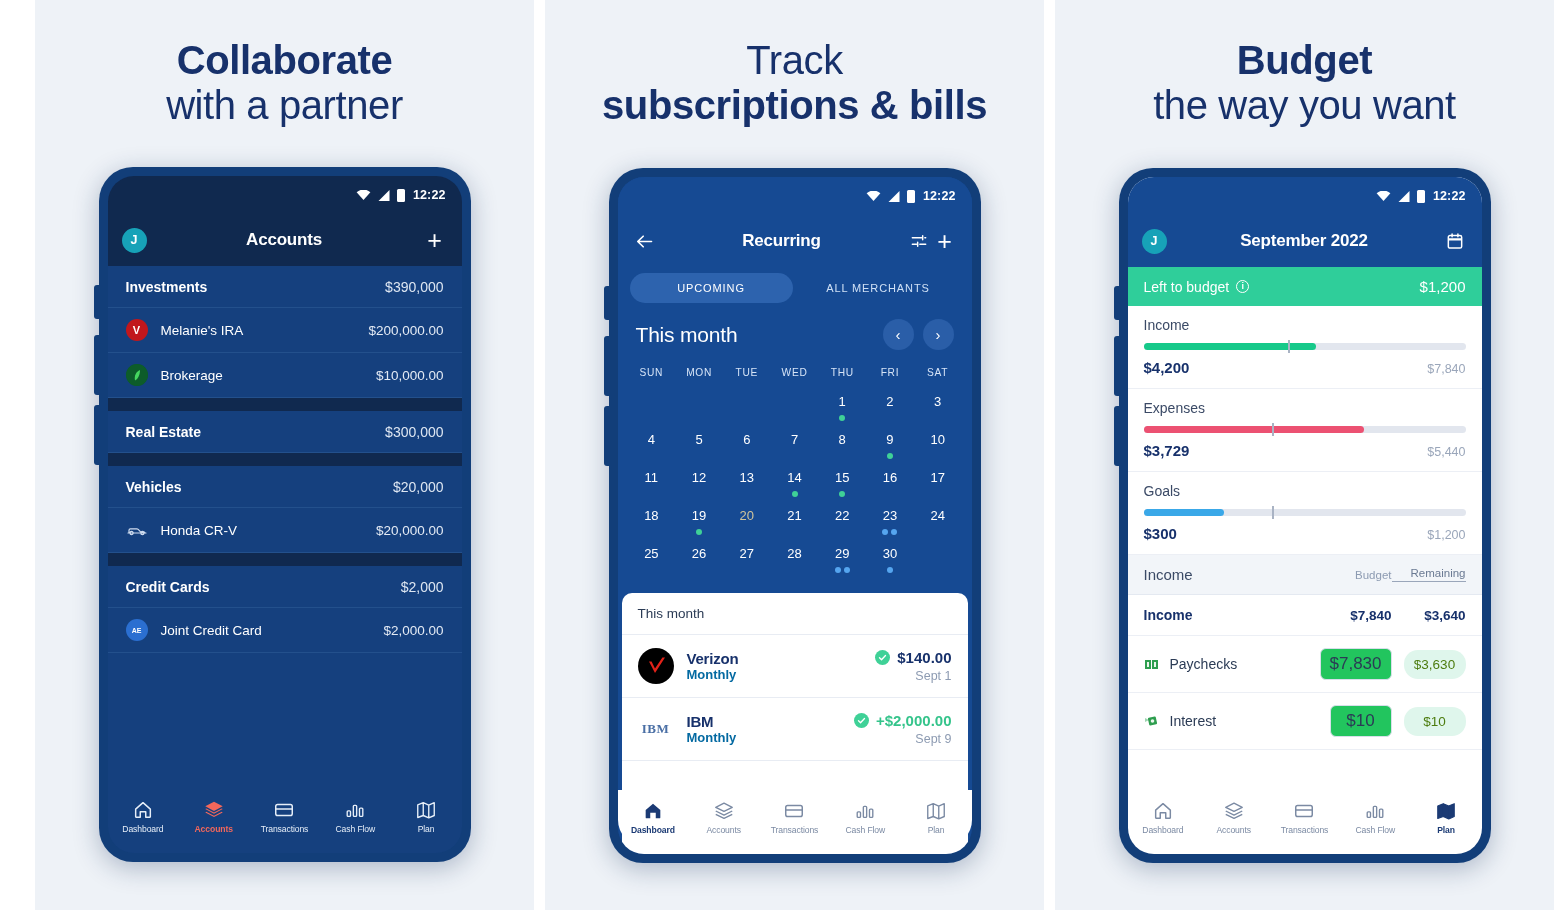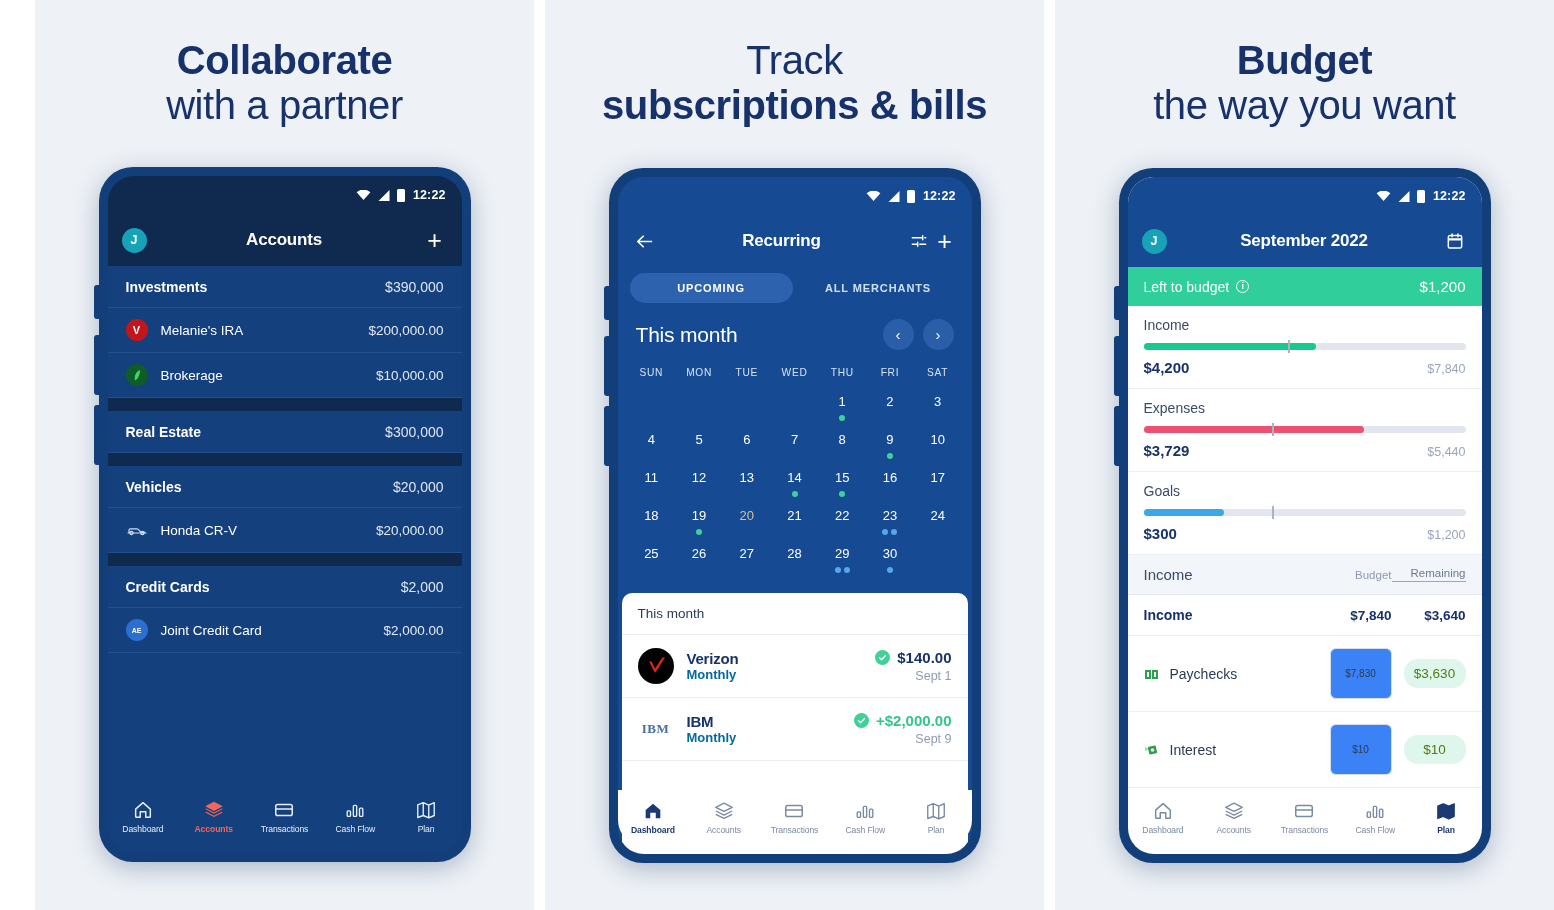--- a/index.html
+++ b/index.html
@@ -153,21 +153,21 @@
   .onLight .nlabel { color: #7b8aa3; }
   .onLight .navitem.active .nlabel { color: #1b3a74; font-weight: 700; }
 
   
   .segwrap {
     display: flex; padding: 6px 12px 14px 12px; background: #164a93; gap: 4px;
   }
   .seg {
     flex: 1; text-align: center;
     padding: 9px 4px; border-radius: 20px;
-    font-size: 11px; font-weight: 700; letter-spacing: 0.9px;
+    font-size: 11px; font-weight: 400; letter-spacing: 0.9px;
     color: #cfe0f5;
   }
   .seg.on { background: #2d63ae; color: #ffffff; }
 
   .monthrow {
     display: flex; align-items: center; justify-content: space-between;
     padding: 2px 18px 10px 18px; background: #164a93;
   }
   .monthrow .mtitle { color: #fff; font-size: 21px; font-weight: 400; letter-spacing: -0.2px; }
   .arrows { display: flex; gap: 9px; }
@@ -284,23 +284,23 @@
   }
   .tblrow .td-name {
     flex: 1; font-size: 14px; color: #17316b; font-weight: 700;
     display: flex; align-items: center; gap: 10px;
   }
   .tblrow.sub .td-name { font-weight: 400; color: #2b3b55; }
   .tblrow .td-c { width: 74px; text-align: right; font-size: 13.5px; }
   .tblrow .td-c.b { font-weight: 700; color: #17316b; }
   .pillbox {
     display: inline-block; min-width: 62px; text-align: center;
-    padding: 19px 9px; border-radius: 6px;
-    font-size: 10px; color: #2b3b55;
-    border: 1px solid #d8dfea; background: #3b82f6;
+    padding: 5px 9px; border-radius: 6px;
+    font-size: 17px; color: #2b3b55;
+    border: 1px solid #d8dfea; background: #22c55e;
   }
   .pillgreen {
     display: inline-block; min-width: 62px; text-align: center;
     padding: 7px 9px; border-radius: 14px;
     font-size: 13.5px; color: #4d7c0f; background: #dff6ec;
   }
   .rowicon { width: 16px; height: 16px; flex: 0 0 16px; }
 </style>
 </head>
 <body>

